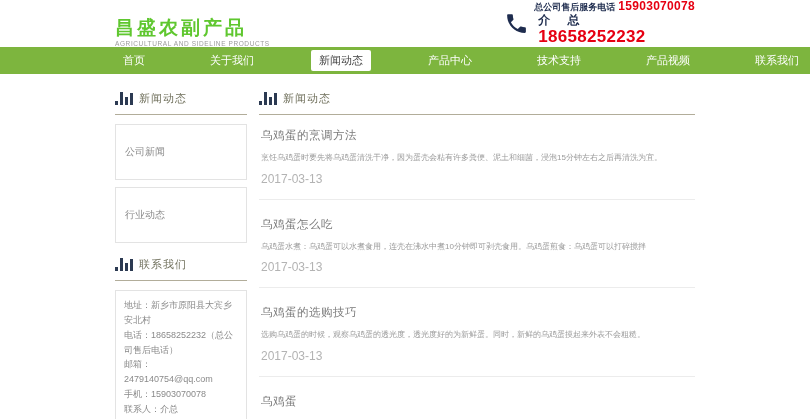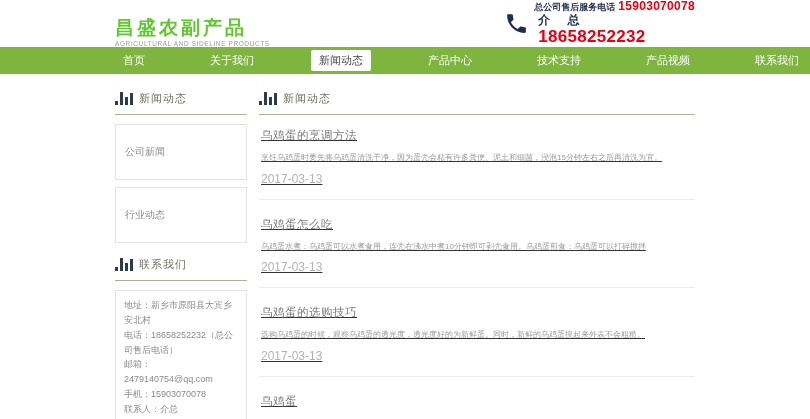--- a/index.html
+++ b/index.html
@@ -45,21 +45,21 @@
   .bars i{width:3px;background:#2c3a52;display:block;}
   .bars i:nth-child(1){height:4px;}
   .bars i:nth-child(2){height:13px;}
   .bars i:nth-child(3){height:8px;}
   .bars i:nth-child(4){height:12px;}
   
   .side-list{margin-top:9px;}
   .side-item{border:1px solid #e3e3e3;background:#fff;font-size:10px;color:#8a8a8a;padding:20px 9px;margin-bottom:7px;cursor:pointer;}
   .contact-box{border:1px solid #e3e3e3;background:#fff;padding:7px 8px;margin-top:9px;font-size:9px;color:#8a8a8a;line-height:1.65;}
   
-  .news-item{border-bottom:1px solid #ececec;padding:17px 2px 13px;cursor:pointer;text-decoration:underline;}
+  .news-item{border-bottom:1px solid #ececec;padding:17px 2px 13px;cursor:pointer;}
   .news-item:first-child{padding-top:13px;}
   .news-item:last-child{border-bottom:none;}
   .news-title{font-size:11.5px;color:#7a7a7a;margin:0 0 9px;font-weight:normal;letter-spacing:.5px;}
   .news-desc{font-size:8px;color:#9a9a9a;margin:0 0 8px;line-height:1.45;white-space:nowrap;overflow:hidden;}
   .news-date{font-size:12px;color:#b3b3b3;margin-top:7px;}
 </style>
 </head>
 <body>
 
 <header>

